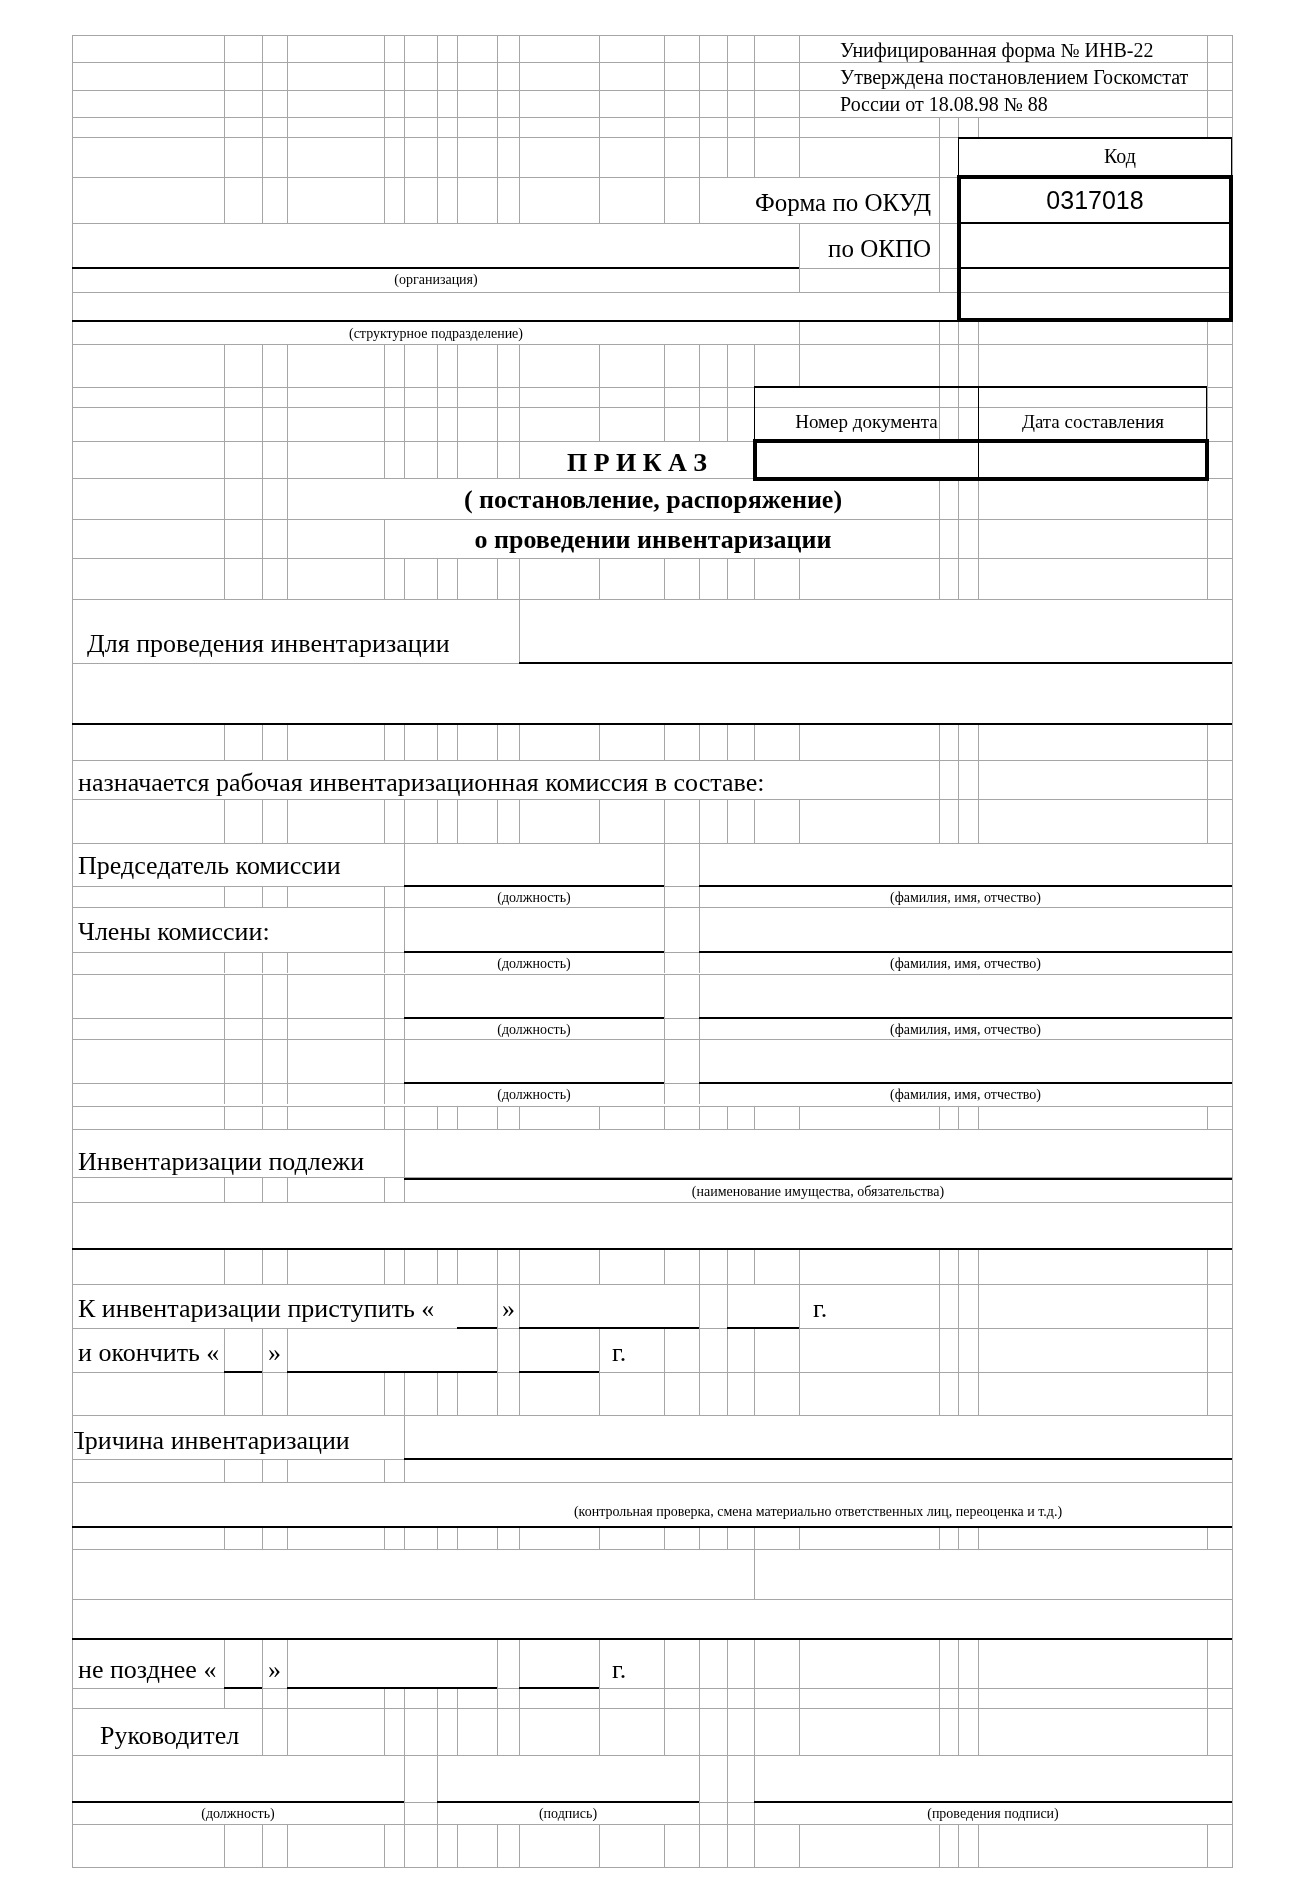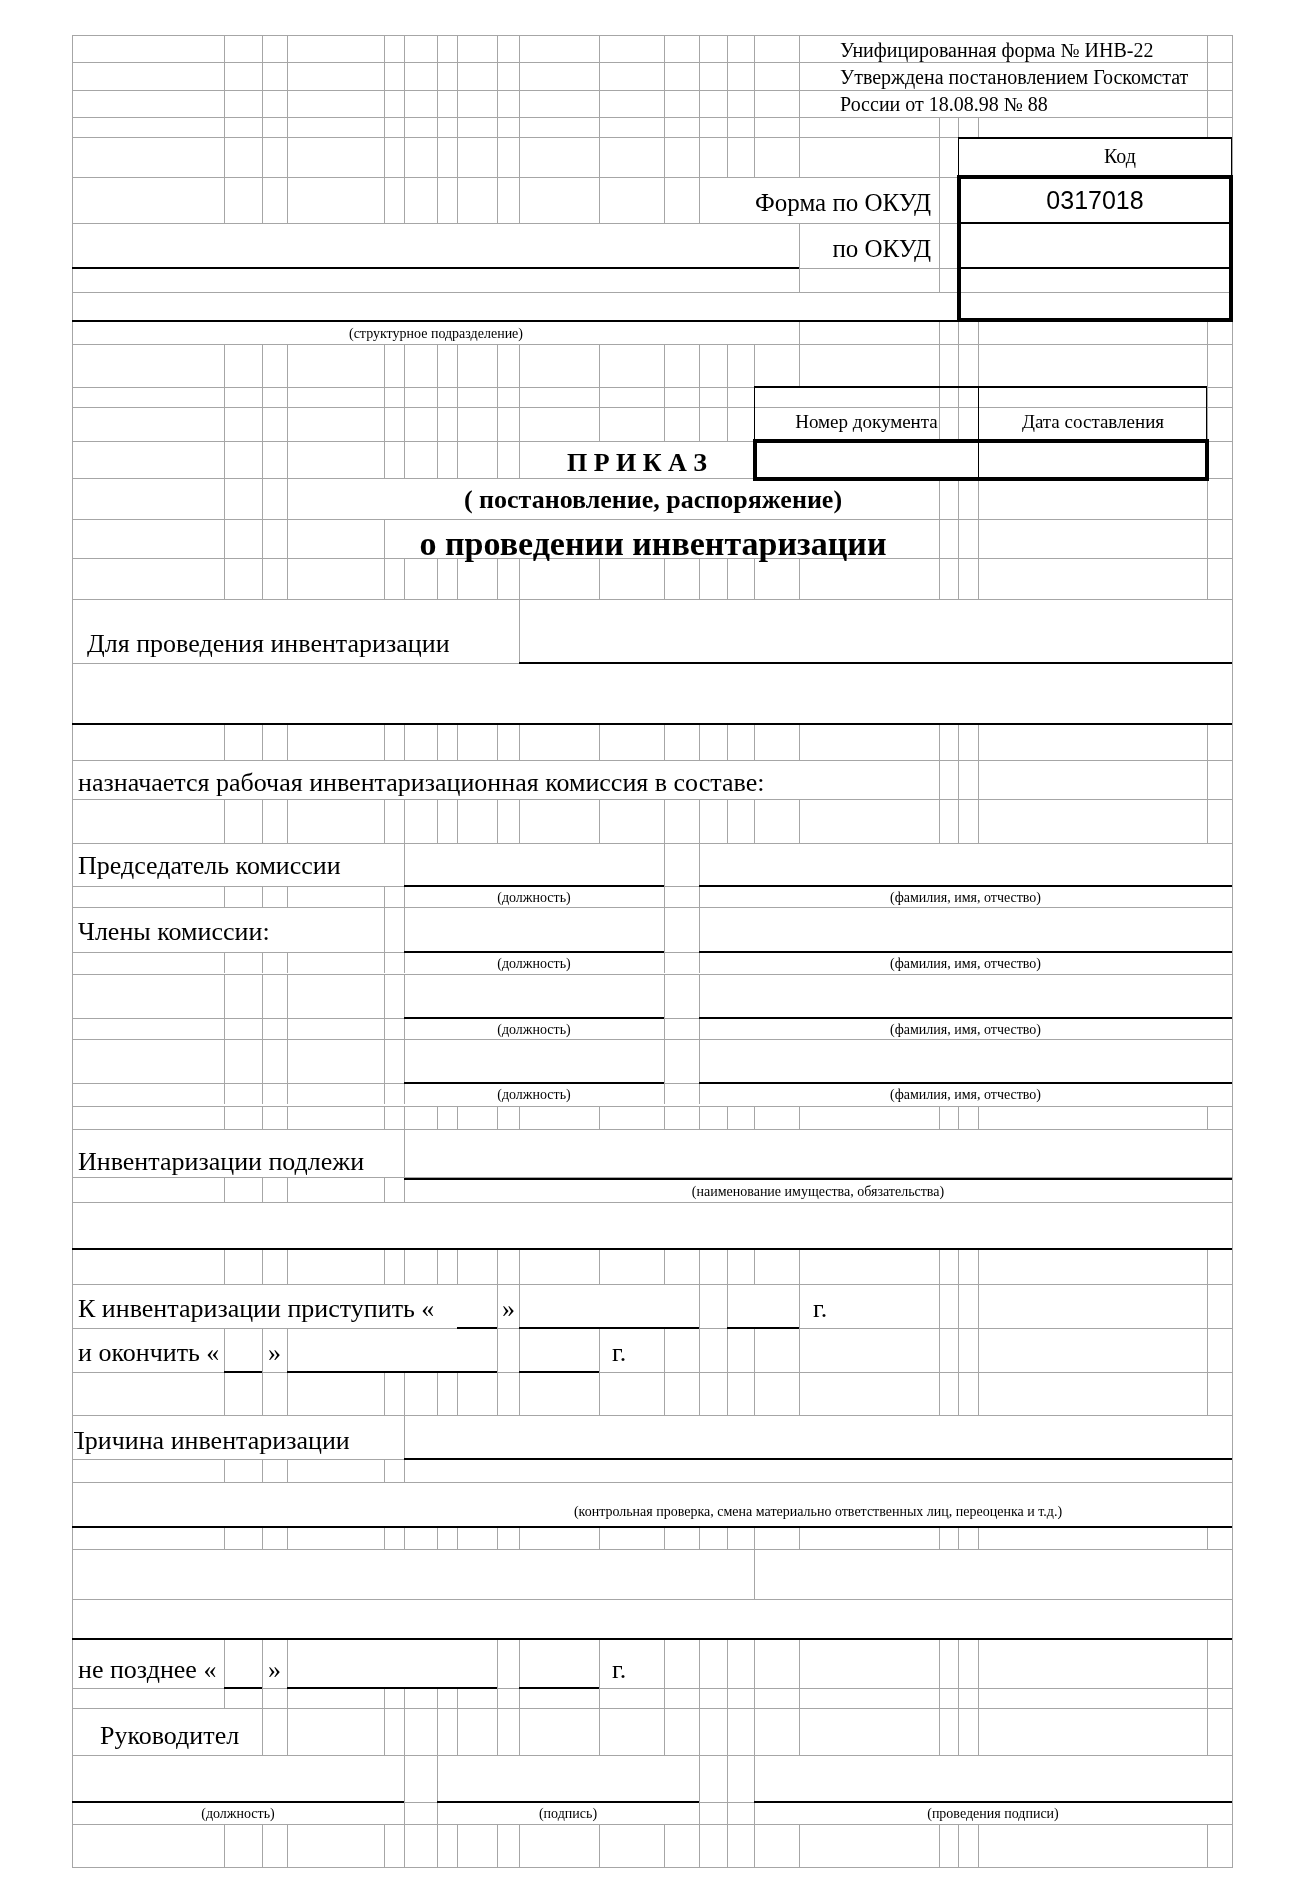--- a/index.html
+++ b/index.html
@@ -576,36 +576,37 @@
       <div class="bl" style="left: 753px; top: 477px; width: 456px; height: 4px;"></div>
     </div>
 
   <span class="t med" style="left:840px;top:40px;">Унифицированная форма № ИНВ-22</span>
   <span class="t med" style="left:840px;top:67px;">Утверждена постановлением Госкомстат</span>
   <span class="t med" style="left:840px;top:94px;">России от 18.08.98 № 88</span>
 
   <span class="t med" style="left:958px;width:324px;text-align:center;top:146px;">Код</span>
   <span class="t" style="font-size:25px;right:375px;top:190px;">Форма по ОКУД</span>
   <span class="t" style="font-family:'Liberation Sans',sans-serif;font-size:25px;left:958px;width:274px;text-align:center;top:188px;">0317018</span>
-  <span class="t" style="font-size:25px;right:375px;top:236px;">по ОКУД</span>
+  <span class="t" style="font-size:25px;right:375px;top:236px;">по ОКПО</span>
   <div class="fld" style="left:962px;top:228px;width:266px;height:36px;"></div>
   <div class="fld" style="left:962px;top:272px;width:266px;height:46px;"></div>
 
   <div class="fld" style="left:74px;top:226px;width:724px;height:40px;"></div>
+  <span class="t sm" style="left:74px;width:724px;text-align:center;top:273px;">(организация)</span>
   <div class="fld" style="left:74px;top:294px;width:880px;height:26px;"></div>
   <span class="t sm" style="left:74px;width:724px;text-align:center;top:327px;">(структурное подразделение)</span>
 
   <span class="t" style="font-size:19px;left:754px;width:225px;text-align:center;top:412px;">Номер документа</span>
   <span class="t" style="font-size:19px;left:979px;width:228px;text-align:center;top:412px;">Дата составления</span>
   <div class="fld" style="left:758px;top:445px;width:218px;height:30px;"></div>
   <div class="fld" style="left:982px;top:445px;width:221px;height:30px;"></div>
 
   <span class="t bold" style="font-size:26px;left:520px;width:234px;text-align:center;top:450px;">П Р И К А З</span>
   <span class="t bold" style="font-size:26px;left:74px;width:1158px;text-align:center;top:487px;">( постановление, распоряжение)</span>
-  <span class="t bold" style="font-size:34px;left:74px;width:1158px;text-align:center;top:527px;font-family:Liberation Serif, serif;">о проведении инвентаризации</span>
+  <span class="t bold" style="font-size:26px;left:74px;width:1158px;text-align:center;top:527px;font-family:Liberation Serif, serif;">о проведении инвентаризации</span>
 
   <span class="t big" style="left:87px;top:631px;">Для проведения инвентаризации</span>
   <div class="fld" style="left:521px;top:601px;width:709px;height:60px;"></div>
   <div class="fld" style="left:74px;top:666px;width:1156px;height:56px;"></div>
 
   <span class="t big" style="left:78px;top:770px;">назначается рабочая инвентаризационная комиссия в составе:</span>
   <span class="t big" style="left:78px;top:853px;">Председатель комиссии</span>
   <span class="t big" style="left:78px;top:919px;">Члены комиссии:</span>
 
   <div id="comm-rows">

